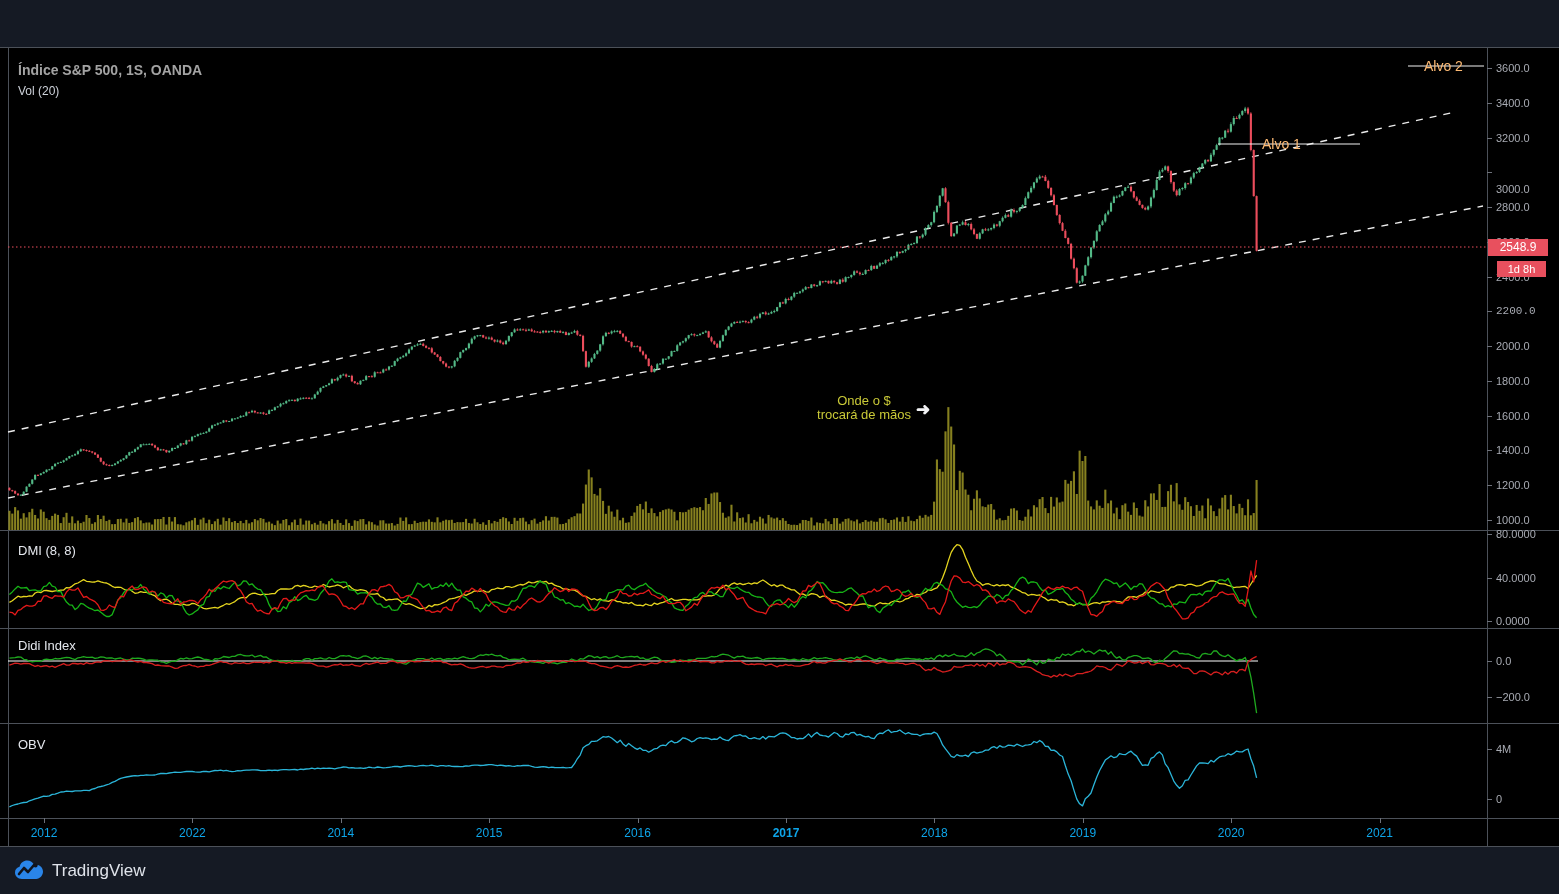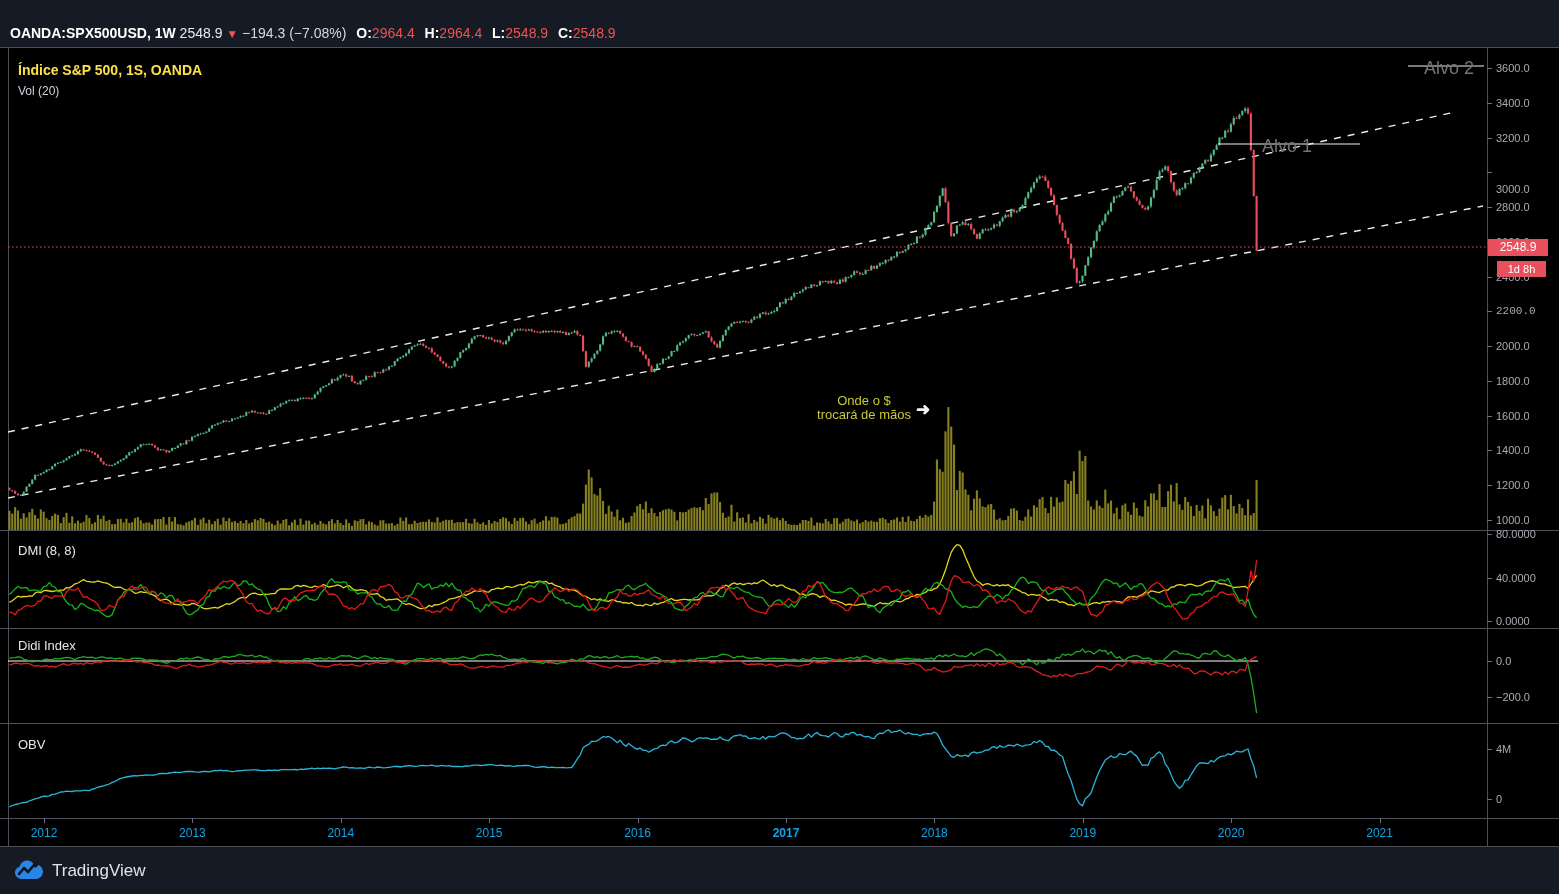--- a/index.html
+++ b/index.html
@@ -14,53 +14,43 @@
   .hdr2 .lp{color:#e8eaee;}
   .hdr2 .tri{color:#ef5350;font-size:12px;}
   .hdr2 .lbl{font-weight:bold;color:#ffffff;margin-left:6px;}
   .hdr2 .val{color:#ef5350;}
   
   .chart-bg{position:absolute;left:0;top:47px;width:1559px;height:799px;background:#000;}
   .hline{position:absolute;left:0;width:1559px;height:1px;background:#4c5159;}
   .vline{position:absolute;top:47px;width:1px;height:799px;background:#4c5159;}
   .pane-svg{position:absolute;left:0;display:block;}
   .pane-label{position:absolute;left:18px;color:#e4e7ed;font-size:13px;}
-  .main-title{position:absolute;left:18px;top:62px;font-size:14px;font-weight:bold;color:#fde047;}
+  .main-title{position:absolute;left:18px;top:62px;font-size:14px;font-weight:bold;color:#a3a3a3;}
   .vol-label{position:absolute;left:18px;top:84px;font-size:12px;color:#cdd1d9;}
   .tick-label{position:absolute;left:1496px;transform:translateY(-50%);font-size:11px;color:#a8abb3;white-space:nowrap;}
   .tick-mark{position:absolute;left:1487px;width:5px;height:1px;background:#6d717a;}
   .year-label{position:absolute;transform:translateX(-50%);top:826px;font-size:12px;color:#0ea5e9;}
   .year-tick{position:absolute;top:818px;width:1px;height:5px;background:#6d717a;}
   .badge{position:absolute;color:#ffffff;text-align:center;z-index:5;}
   .price-badge{left:1488px;top:239px;width:60px;height:17px;line-height:17px;font-size:12px;background:#e8505e;}
   .countdown-badge{left:1497px;top:261px;width:49px;height:16px;line-height:16px;font-size:11px;background:#e8505e;}
-  .anno-yellow{position:absolute;color:#737373;font-size:18px;white-space:nowrap;z-index:4;}
+  .anno-yellow{position:absolute;color:#fdba74;font-size:14px;white-space:nowrap;z-index:4;}
   .money-note{position:absolute;left:800px;top:394px;width:128px;text-align:center;
               color:#c9c937;font-size:13px;line-height:14px;z-index:4;}
   .money-arrow{position:absolute;left:916px;top:399px;color:#f2f3f5;font-size:17px;font-weight:bold;z-index:4;}
   
   .footer{position:absolute;left:14px;top:856px;height:30px;display:flex;align-items:center;}
   .brand-text{color:#dfe3ea;font-size:17px;margin-left:8px;}
 </style>
 </head>
 <body>
 
 <div class="page">
 
 
-  <div class="hdr hdr2">
-    <span class="sym">OANDA:SPX500USD, 1W</span>
-    <span class="lp">2548.9</span>
-    <span class="tri">▼</span>
-    <span>−194.3 (−7.08%)</span>
-    <span class="lbl">O:</span><span class="val">2964.4</span>
-    <span class="lbl">H:</span><span class="val">2964.4</span>
-    <span class="lbl">L:</span><span class="val">2548.9</span>
-    <span class="lbl">C:</span><span class="val">2548.9</span>
-  </div>
 
   <div class="chart-bg"></div>
   <div class="hline" style="top:47px"></div>
   <div class="hline" style="top:530px"></div>
   <div class="hline" style="top:628px"></div>
   <div class="hline" style="top:723px"></div>
   <div class="hline" style="top:818px"></div>
   <div class="hline" style="top:846px"></div>
   <div class="vline" style="left:8px"></div>
   <div class="vline" style="left:1487px"></div>
@@ -1458,21 +1448,21 @@
       <div class="tick-label" style="top: 697px;">−200.0</div>
       <div class="tick-mark" style="top: 749px;"></div>
       <div class="tick-label" style="top: 749px;">4M</div>
       <div class="tick-mark" style="top: 799px;"></div>
       <div class="tick-label" style="top: 799px;">0</div>
     </div>
   <div id="time-labels">
       <div class="year-tick" style="left: 44px;"></div>
       <div class="year-label" style="left: 44px;">2012</div>
       <div class="year-tick" style="left: 192.4px;"></div>
-      <div class="year-label" style="left: 192.4px;">2013</div>
+      <div class="year-label" style="left: 192.4px;">2022</div>
       <div class="year-tick" style="left: 340.8px;"></div>
       <div class="year-label" style="left: 340.8px;">2014</div>
       <div class="year-tick" style="left: 489.2px;"></div>
       <div class="year-label" style="left: 489.2px;">2015</div>
       <div class="year-tick" style="left: 637.6px;"></div>
       <div class="year-label" style="left: 637.6px;">2016</div>
       <div class="year-tick" style="left: 786px;"></div>
       <div class="year-label" style="left: 786px; font-weight: bold;">2017</div>
       <div class="year-tick" style="left: 934.4px;"></div>
       <div class="year-label" style="left: 934.4px;">2018</div>

